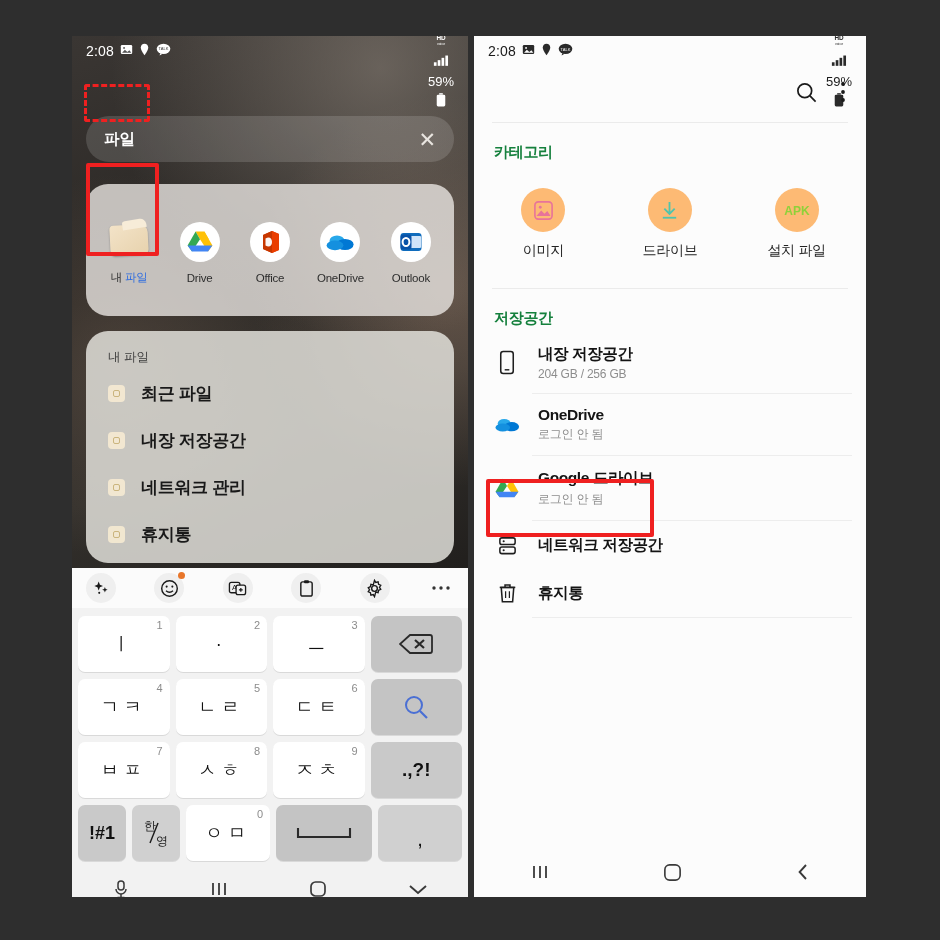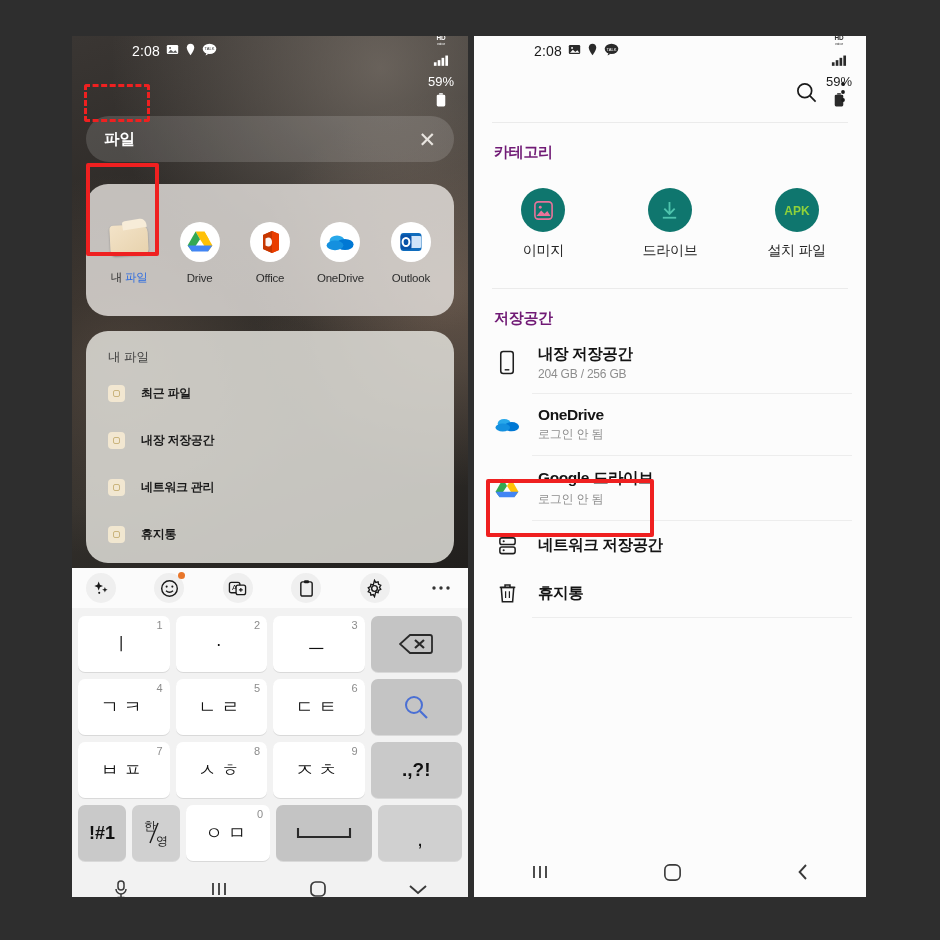--- a/index.html
+++ b/index.html
@@ -28,21 +28,21 @@
       radial-gradient(circle at 78% 6%, rgba(150,140,130,.55), rgba(0,0,0,0) 46%),
       radial-gradient(circle at 12% 62%, rgba(120,100,85,.40), rgba(0,0,0,0) 40%),
       radial-gradient(circle at 95% 48%, rgba(160,130,110,.45), rgba(0,0,0,0) 42%),
       linear-gradient(160deg,#3a3633 0%,#2a2724 40%,#33302c 70%,#211f1d 100%);
   }
   .statusbar {
     position:absolute; left:0; top:0; width:100%; height:30px;
     display:flex; align-items:center; justify-content:space-between;
     padding:0 14px; color:#fff; font-size:13.5px; z-index:5;
   }
-  .sb-left { display:flex; align-items:center; gap:6px;margin-left:46px; }
+  .sb-left { display:flex; align-items:center; gap:6px; }
   .sb-right{ display:flex; align-items:center; gap:4px; font-size:13px;flex-direction:column; }
   .sb-time { font-size:14px; letter-spacing:.2px; }
   .sb-ico { display:inline-block; }
 
   
   .searchbar {
     position:absolute; left:14px; top:80px; width:368px; height:46px;
     border-radius:24px;
     background:rgba(255,255,255,.14);
     display:flex; align-items:center; padding:0 18px;
@@ -92,21 +92,21 @@
 
   
   #card-sugg { left:14px; top:295px; width:368px; height:232px;
                background:rgba(228,226,221,.84); }
   .sugg-title { font-size:12.5px; color:#3a3a3a; padding:18px 0 4px 22px; }
   .sugg-item { display:flex; align-items:center; gap:16px; padding:0 22px; height:47px; }
   .sugg-ico { width:17px; height:17px; border-radius:4px;
               background:rgba(255,242,214,.75);
               display:flex; align-items:center; justify-content:center; }
   .sugg-ico i { display:block; width:7px; height:7px; border:1.2px solid #cbb57e; border-radius:2px;}
-  .sugg-lbl { font-size:12px; color:#191919; font-weight:600; letter-spacing:-.3px; }
+  .sugg-lbl { font-size:17px; color:#191919; font-weight:600; letter-spacing:-.3px; }
 
   
   .kb { position:absolute; left:0; top:532px; width:100%; height:329px; background:#f2f2f2; }
   .kb-toolbar { height:40px; display:flex; align-items:center; padding:0 14px; background:#fbfbfb;}
   .kb-tb-btn { width:30px;height:30px;border-radius:50%; background:#efefef;
                display:flex;align-items:center;justify-content:center; position:relative;}
   .kb-toolbar .sp { flex:1; }
   .kb-dot { position:absolute; right:-1px; top:-1px; width:7px;height:7px;border-radius:50%;
             background:#e8762a; }
   .kb-grid { padding:8px 6px 2px 6px; }
@@ -124,25 +124,25 @@
   .key.narrow { flex:0 0 56px; }
   .navbar { height:42px; display:flex; align-items:center; justify-content:space-around;
             background:#f2f2f2; color:#3a3a3a;}
 
   
   .r-status { height:30px; display:flex; align-items:center; justify-content:space-between;
               padding:0 14px; color:#1a1a1a; font-size:13.5px; }
   .r-appbar { height:56px; display:flex; align-items:center; justify-content:flex-end;
               gap:22px; padding:0 20px; }
   .hr { height:1px; background:#ebebeb; margin:0 18px; }
-  .sec-title { font-size:15px; font-weight:700; color:#701a75; padding:20px 0 4px 20px; letter-spacing:-.3px;}
+  .sec-title { font-size:15px; font-weight:700; color:#15803d; padding:20px 0 4px 20px; letter-spacing:-.3px;}
   .cat-grid { display:flex; flex-wrap:wrap; padding:10px 6px 14px 6px; }
   .cat { width:33.33%; display:flex; flex-direction:column; align-items:center; gap:10px;
          padding:12px 0 14px 0; }
-  .cat-circle { width:44px;height:44px;border-radius:50%; background:#0f766e;
+  .cat-circle { width:44px;height:44px;border-radius:50%; background:#fdba74;
                 display:flex;align-items:center;justify-content:center; }
   .cat-lbl { font-size:14px; color:#232323; letter-spacing:-.3px; }
   .st-item { display:flex; align-items:center; gap:18px; padding:12px 20px; min-height:58px; }
   .st-ico { width:26px; display:flex; justify-content:center; }
   .st-texts { display:flex; flex-direction:column; gap:2px; }
   .st-title { font-size:15.5px; color:#141414; font-weight:600; letter-spacing:-.4px;}
   .st-sub   { font-size:12px; color:#8d8d8d; letter-spacing:-.2px;}
   .st-div { height:1px; background:#ededed; margin-left:58px; margin-right:14px;}
   .r-nav { position:absolute; bottom:0; left:0; width:100%; height:46px;
            display:flex; align-items:center; justify-content:space-around; color:#444; }

